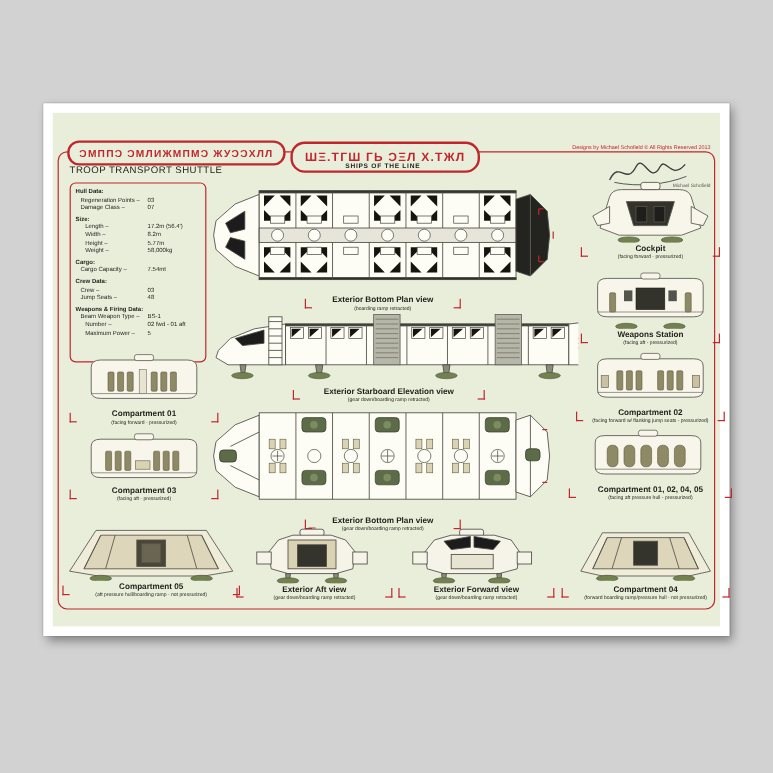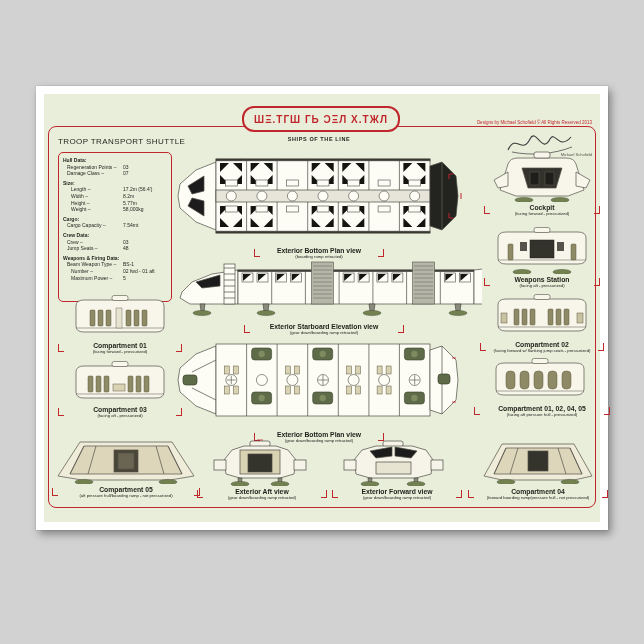--- a/index.html
+++ b/index.html
@@ -21,21 +21,21 @@
     position:absolute;left:4px;top:32px;width:546px;height:380px;
     border:1px solid #c0272d;border-radius:8px;
   }
   
   .gbox{
     position:absolute;border:2px solid #c0272d;background:#e9eedb;
     color:#c0272d;font-weight:bold;display:flex;align-items:center;justify-content:center;
     white-space:nowrap;
   }
   .gbox-left{left:12px;top:23px;width:178px;height:17px;border-radius:10px;font-size:8.5px;letter-spacing:1px;}
-  .gbox-center{left:198px;top:12px;width:154px;height:22px;border-radius:12px;font-size:10px;letter-spacing:1px;}
+  .gbox-center{left:198px;top:24px;width:154px;height:22px;border-radius:12px;font-size:10px;letter-spacing:1px;}
   .main-title{position:absolute;left:14px;top:43px;font-size:8px;font-weight:normal;color:#1e1e18;letter-spacing:.4px;}
   .series-sub{position:absolute;left:198px;top:42px;width:154px;text-align:center;font-size:5.5px;font-weight:bold;color:#1e1e18;letter-spacing:.6px;}
   .copyright{position:absolute;right:8px;top:26px;font-size:4.5px;color:#c0272d;}
   .sig{position:absolute;right:22px;top:36px;width:78px;height:26px;}
   .sig-cap{position:absolute;right:8px;top:58px;font-size:4px;color:#55524a;}
   
   .stats{
     position:absolute;left:14px;top:58px;width:114px;height:150px;
     border:1.5px solid #c0272d;border-radius:5px;
     padding:4px 4px;box-sizing:border-box;
@@ -84,20 +84,23 @@
       <rect x="42" y="3.5" width="16" height="5" rx="2" fill="#f8f6ea" stroke="#55524a" stroke-width="0.6"></rect>
       <line x1="6" y1="36" x2="94" y2="36" stroke="#55524a" stroke-width="0.5"></line>
     </g>
   </defs>
 </svg>
 
 <div class="poster">
   <div class="field">
     <div class="frame"></div>
 
+    <div class="gbox gbox-left">
+      <span>ƆМППƆ ƆМЛИЖМПМƆ ЖУƆƆХЛЛ</span>
+    </div>
     <div class="main-title">TROOP TRANSPORT SHUTTLE</div>
     <div class="gbox gbox-center">
       <span>ШΞ.ТГШ ГЬ ƆΞЛ Х.ТЖЛ</span>
     </div>
     <div class="series-sub">SHIPS OF THE LINE</div>
     <div class="copyright">Designs by Michael Schofield © All Rights Reserved 2013</div>
     <svg class="sig" viewBox="0 0 78 26">
       <path d="M8,20 C16,3 22,25 30,9 C36,-3 42,25 50,9 C55,0 59,21 71,7" stroke="#3a3a3a" fill="none" stroke-width="1.1"></path>
       <path d="M12,22 C32,26 54,24 72,17" stroke="#3a3a3a" fill="none" stroke-width="0.7"></path>
     </svg>

